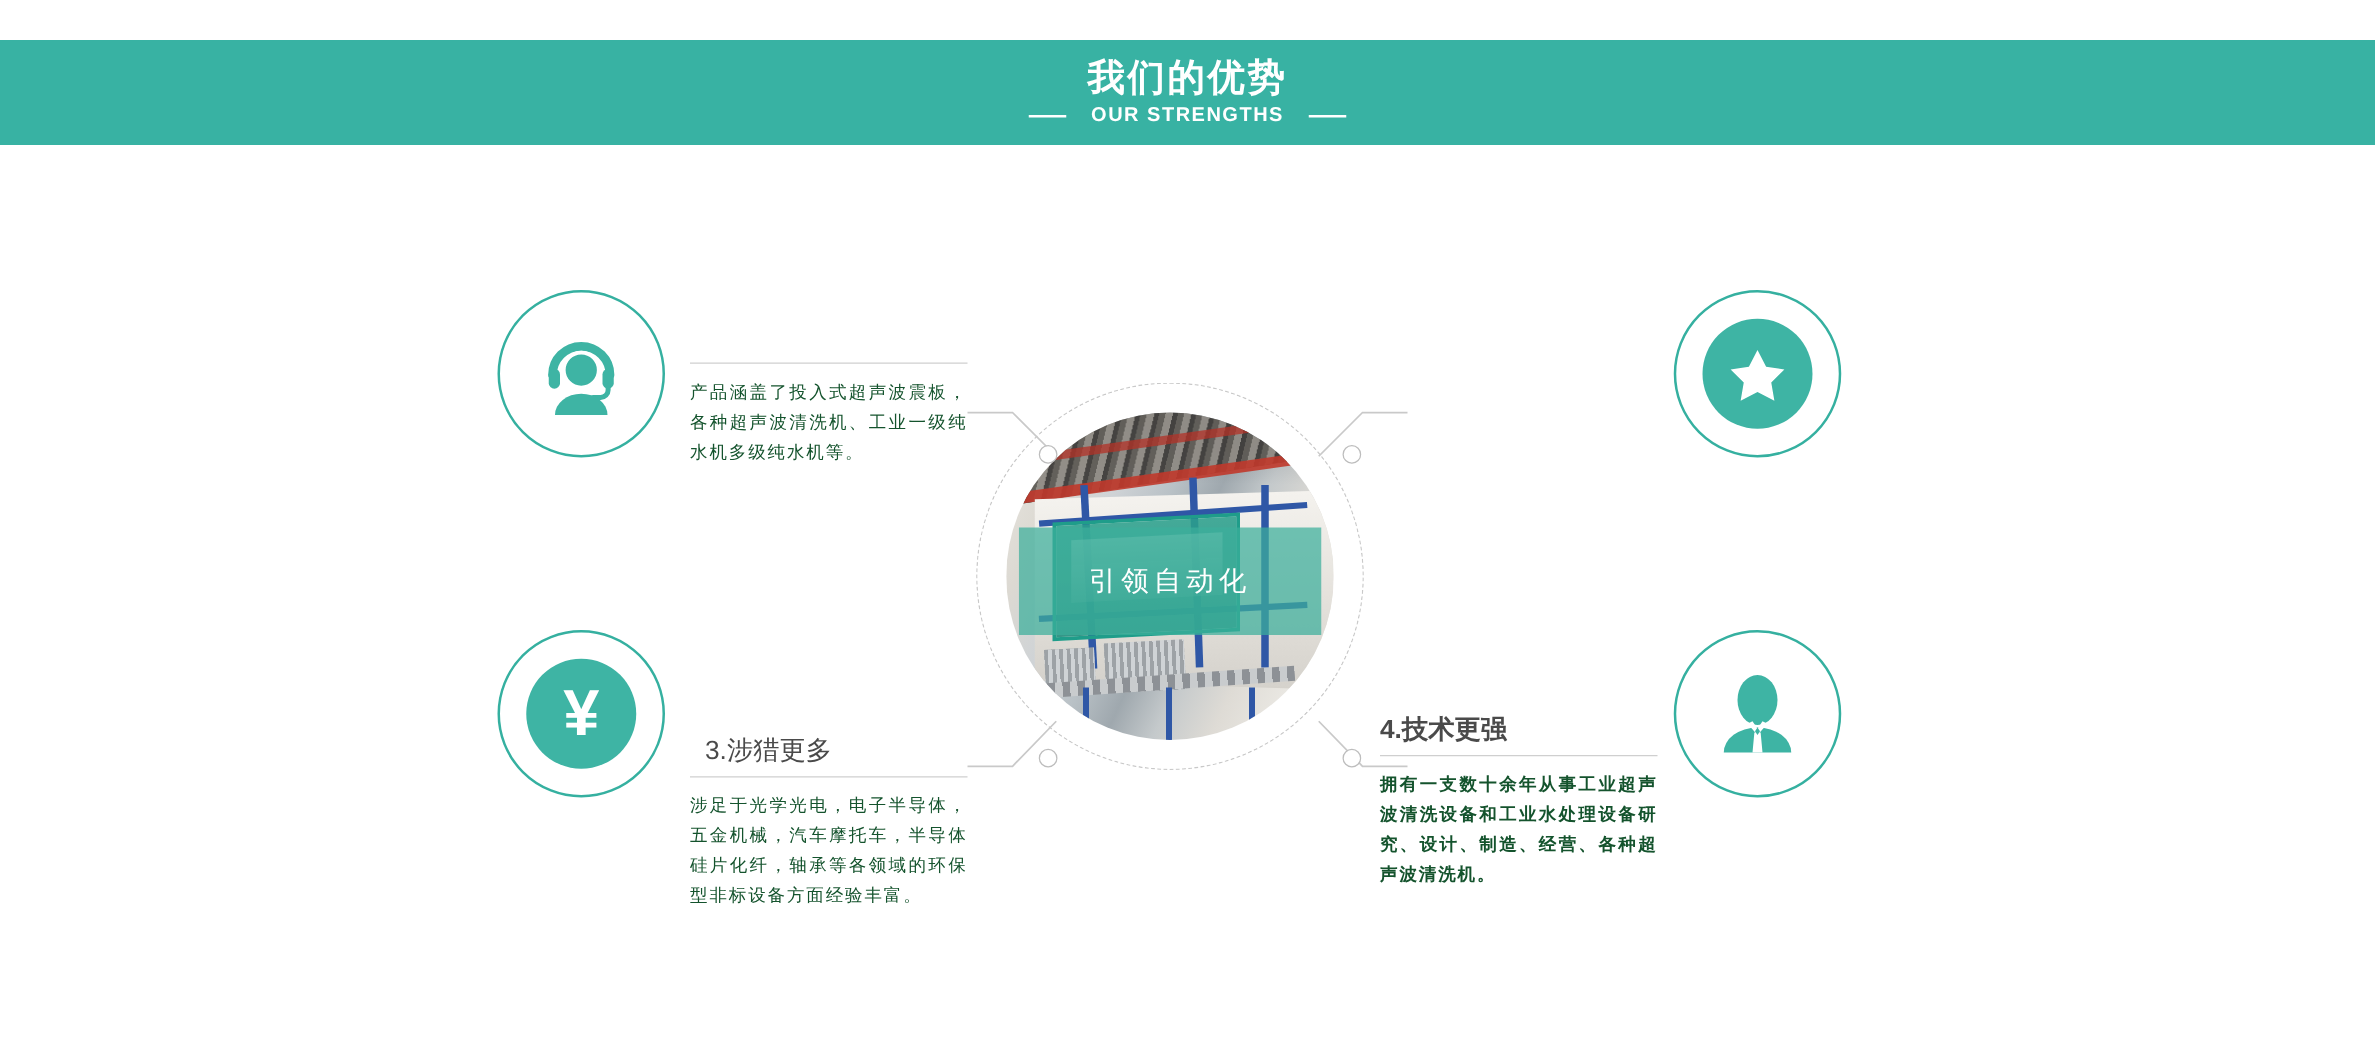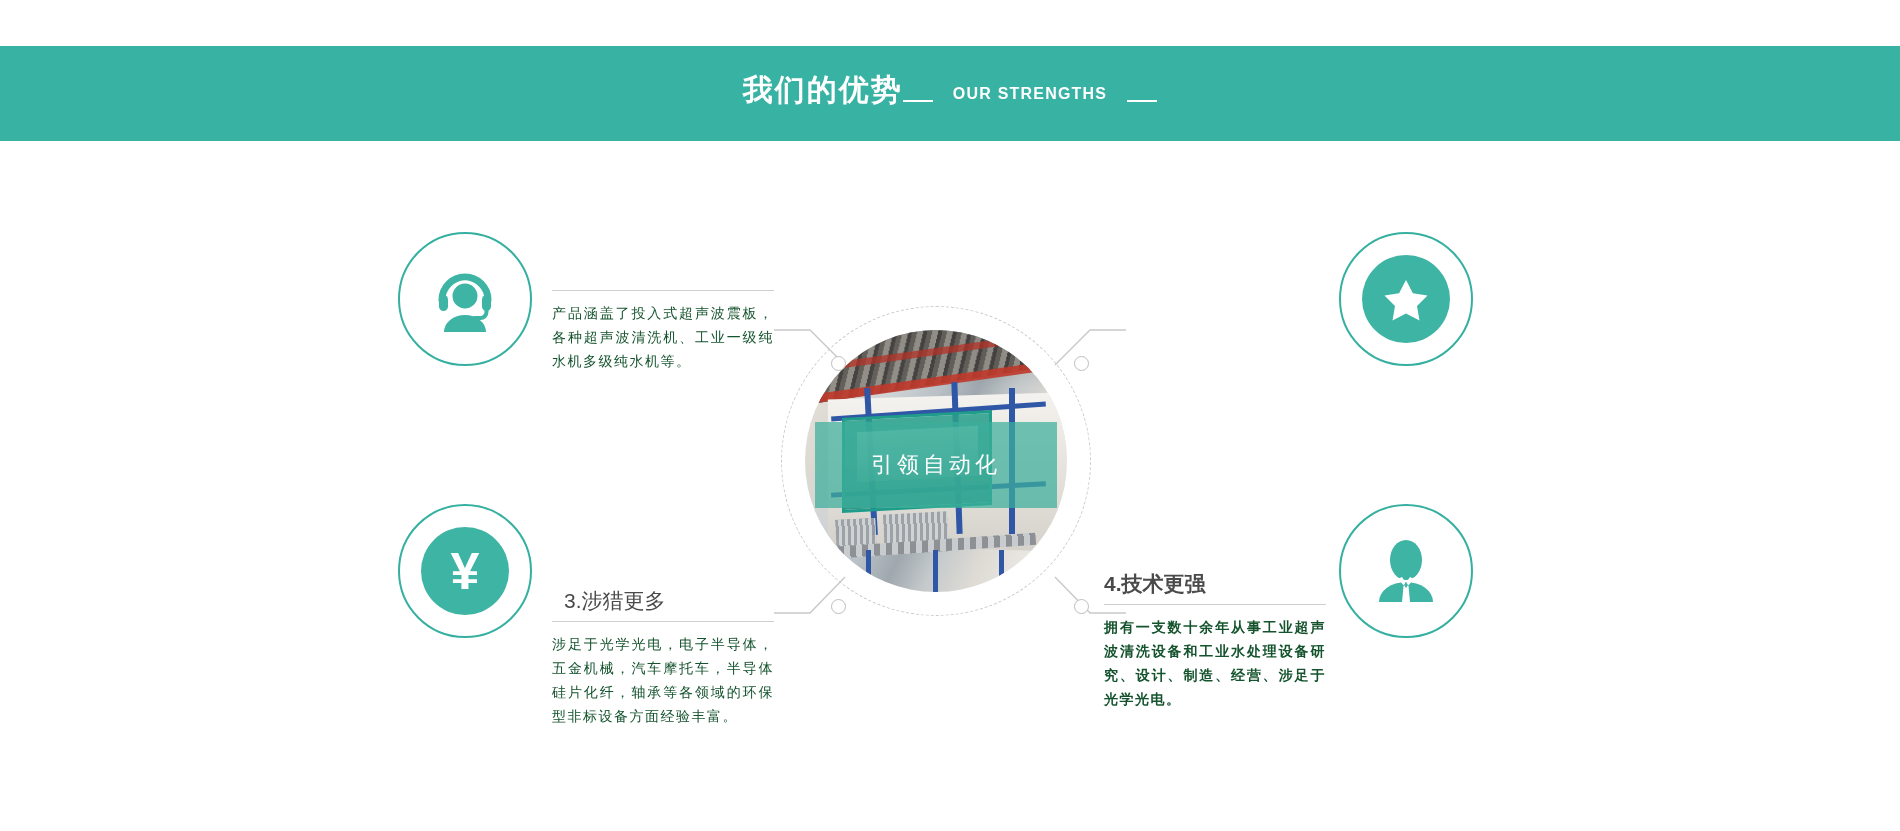--- a/index.html
+++ b/index.html
@@ -6,29 +6,29 @@
   body{
     width:1900px;height:831px;
     background:#ffffff;
     font-family:"Liberation Sans","DejaVu Sans",sans-serif;
     overflow:hidden;
     position:relative;
   }
 
   
   .banner{
-    position:absolute;left:0;top:46px;width:1900px;height:95px;
+    position:absolute;left:0;top:32px;width:1900px;height:84px;
     background:#38b2a3;
-    display:flex;flex-direction:row;align-items:center;justify-content:center;
+    display:flex;flex-direction:column;align-items:center;justify-content:center;
   }
   .banner-title{
     color:#ffffff;font-size:30px;font-weight:bold;letter-spacing:2px;
     line-height:1;margin-bottom:7px;
   }
-  .banner-sub-row{display:flex;align-items:flex-end;gap:20px;}
+  .banner-sub-row{display:flex;align-items:center;gap:20px;}
   .banner-dash{width:30px;height:2px;background:#ffffff;display:block;}
   .banner-sub{
     color:#ffffff;font-size:16px;font-weight:bold;letter-spacing:1.2px;line-height:1;
   }
 
   
   .stage{position:absolute;left:0;top:125px;width:1900px;height:706px;}
 
   
   .wires{position:absolute;left:0;top:0;width:1900px;height:706px;}
@@ -229,21 +229,21 @@
 
   <div class="block b3">
     <div class="head">3.涉猎更多</div>
     <div class="rule"></div>
     <div class="body">涉足于光学光电，电子半导体，五金机械，汽车摩托车，半导体硅片化纤，轴承等各领域的环保型非标设备方面经验丰富。</div>
   </div>
 
   <div class="block b4">
     <div class="head">4.技术更强</div>
     <div class="rule"></div>
-    <div class="body">拥有一支数十余年从事工业超声波清洗设备和工业水处理设备研究、设计、制造、经营、涉足于光学光电。</div>
+    <div class="body">拥有一支数十余年从事工业超声波清洗设备和工业水处理设备研究、设计、制造、经营、各种超声波清洗机。</div>
   </div>
 
   <div class="center-wrap">
     <div class="ring"></div>
     <div class="photo">
       <div class="roof"></div>
       <div class="redbeam2"></div>
       <div class="redbeam"></div>
       <div class="machine"></div>
       <div class="blueframe bf-h1"></div>

